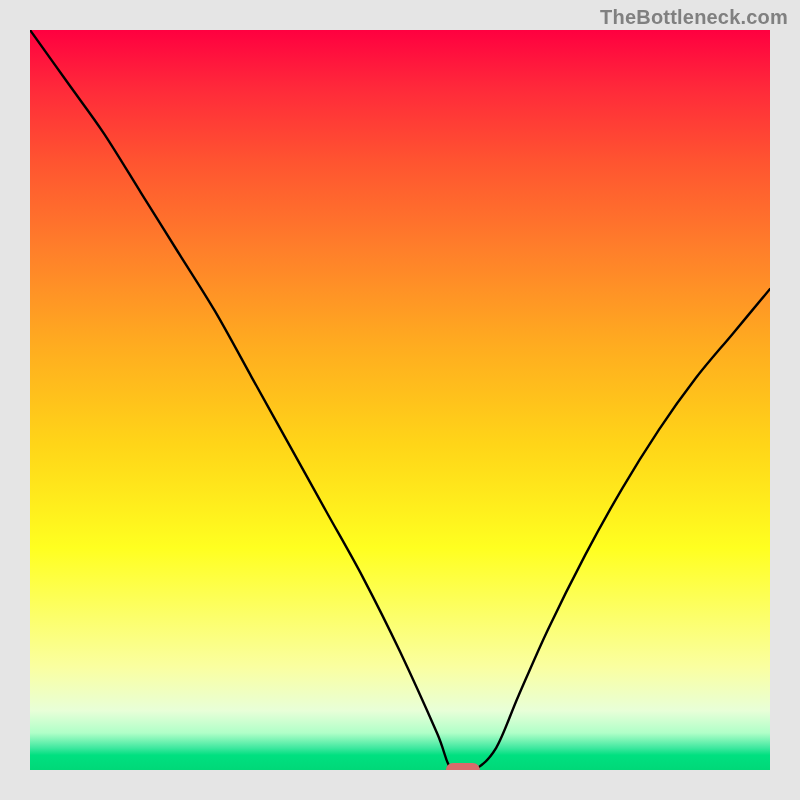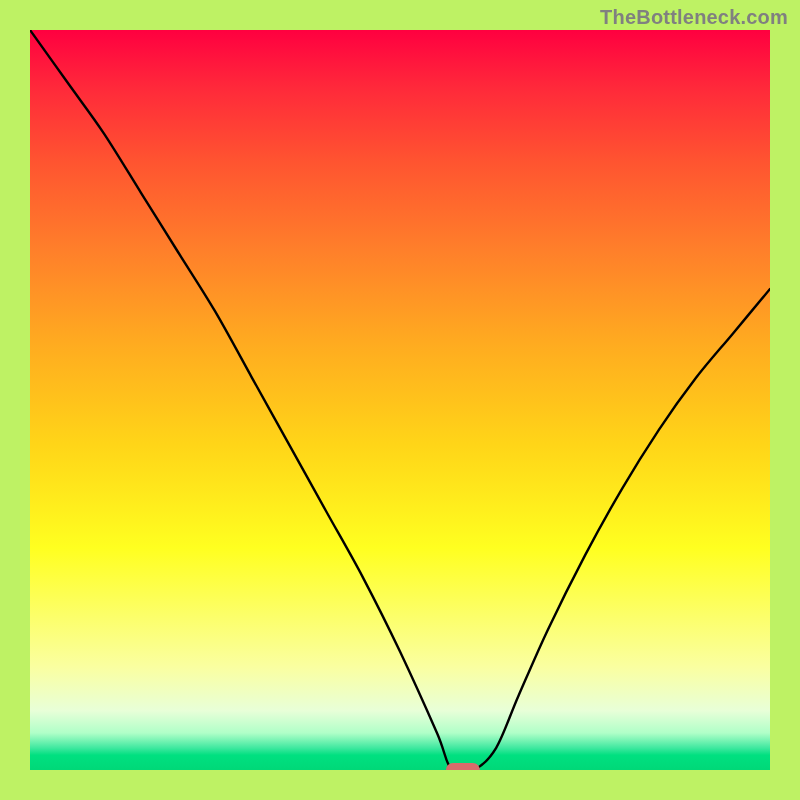--- a/index.html
+++ b/index.html
@@ -9,21 +9,21 @@
     height: 800px;
     background: #000;
     overflow: hidden;
   }
   .frame {
     position: absolute;
     left: 0;
     top: 0;
     width: 800px;
     height: 800px;
-    background: #bef264;
+    background: #e5e5e5;
   }
   .plot-area {
     position: absolute;
     left: 30px;
     top: 30px;
     width: 740px;
     height: 740px;
   }
   .gradient-bg {
     position: absolute;

